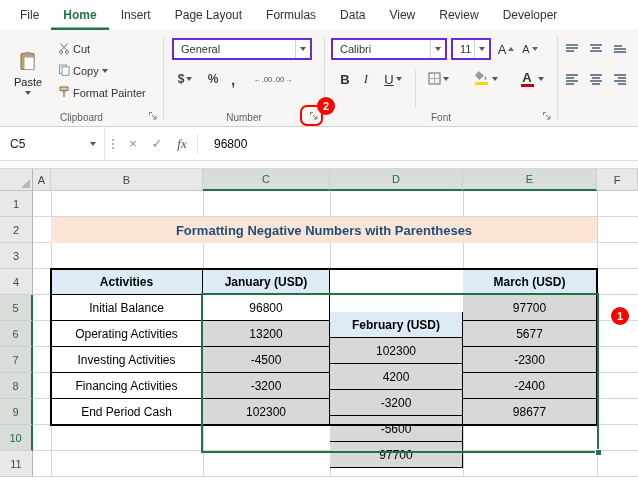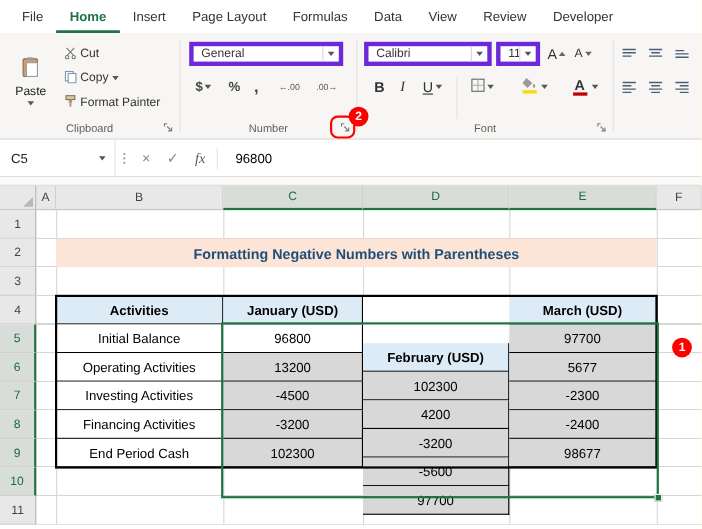--- a/index.html
+++ b/index.html
@@ -19,21 +19,21 @@
   .launcher { position:absolute; right:4px; bottom:4px; width:12px; height:12px; display:flex; align-items:center; justify-content:center; }
   .dd { display:inline-block; width:0; height:0; border-left:3.5px solid transparent; border-right:3.5px solid transparent; border-top:4px solid #555; }
   .upar { display:inline-block; width:0; height:0; border-left:3px solid transparent; border-right:3px solid transparent; border-bottom:4px solid #666; }
   .dnar { display:inline-block; width:0; height:0; border-left:3px solid transparent; border-right:3px solid transparent; border-top:4px solid #666; }
 
   .g-clip { left:0; width:163px; }
   .paste-btn { position:absolute; left:6px; top:6px; width:44px; height:74px; display:flex; flex-direction:column; align-items:center; justify-content:center; gap:3px; border-radius:3px; }
   .small-btn { position:absolute; left:54px; height:20px; display:flex; align-items:center; gap:3px; font-size:11px; color:#333; padding:0 4px; border-radius:2px; white-space:nowrap; }
 
   .g-num { left:164px; width:160px; }
-  .combo { position:absolute; height:22px; background:#fff; border:4px solid #6d28d9; display:flex; align-items:center; font-size:11px; color:#333; }
+  .combo { position:absolute; height:22px; background:#fff; border:2px solid #6d28d9; display:flex; align-items:center; font-size:11px; color:#333; }
   .combo .ctext { flex:1; padding-left:7px; overflow:hidden; white-space:nowrap; }
   .combo .cArrow { width:15px; align-self:stretch; display:flex; align-items:center; justify-content:center; border-left:1px solid #d8d6d4; }
   .ribbtn { position:absolute; top:38px; height:22px; display:flex; align-items:center; justify-content:center; gap:2px; color:#333; border-radius:2px; }
   .ico-txt { font-size:12px; font-weight:bold; color:#444; }
 
   .g-font { left:325px; width:232px; }
   .fnt-letter { font-size:13px; color:#333; }
   .colorbar { position:absolute; left:2px; bottom:1px; width:13px; height:3px; background:#c00000; }
   .fill-wrap, .col-wrap { position:relative; width:17px; height:18px; display:flex; align-items:flex-start; justify-content:center; }
 
@@ -178,21 +178,21 @@
       </div>
       <div class="ribbtn" style="left:40px; width:18px;">
         <span class="ico-txt">%</span>
       </div>
       <div class="ribbtn" style="left:62px; width:14px;">
         <span class="ico-txt" style="font-size:15px;">,</span>
       </div>
       <div class="ribbtn" style="left:84px; width:30px; font-size:8px; color:#555;">
         <span>←.00</span>
       </div>
-      <div class="ribbtn" style="left:118px; width:30px; font-size:8px; color:#555;">
+      <div class="ribbtn" style="left:104px; width:30px; font-size:8px; color:#555;">
         <span>.00→</span>
       </div>
       <div class="grp-label">Number</div>
       <div class="launcher">
         <svg width="10" height="10" viewBox="0 0 10 10" fill="none" stroke="#7a7a7a">
           <path d="M1.5 4 V1.5 H4"></path>
             <path d="M4 4 L8 8"></path>
             <path d="M8 4.8 V8 H4.8"></path>
         </svg>
       </div>

